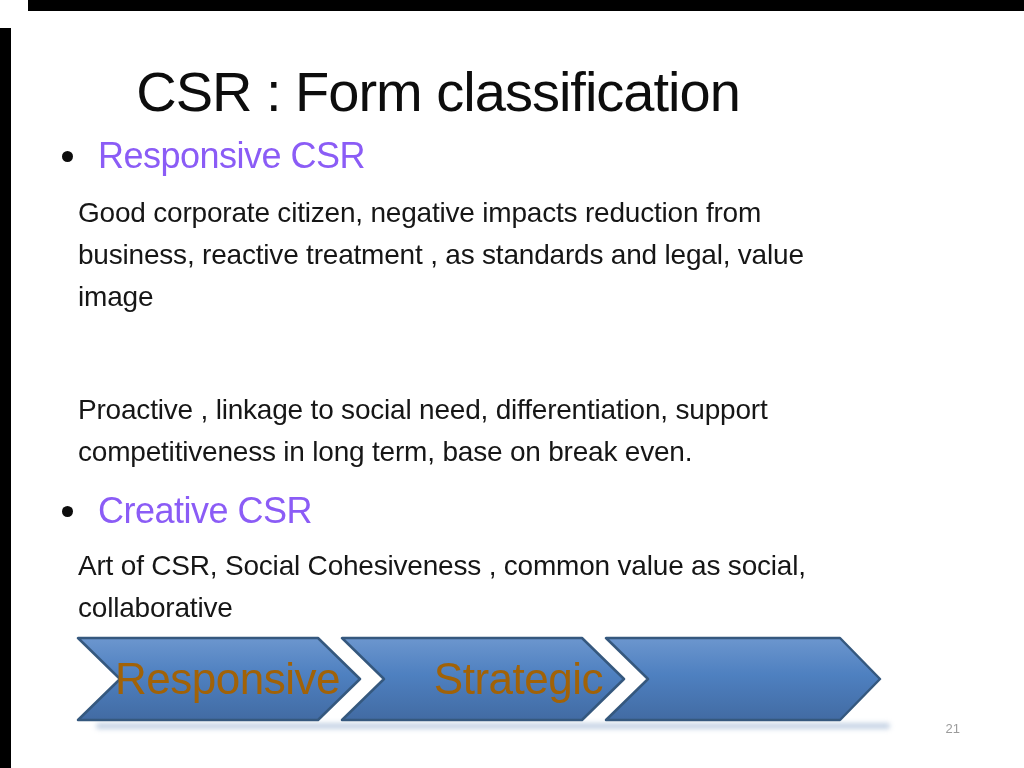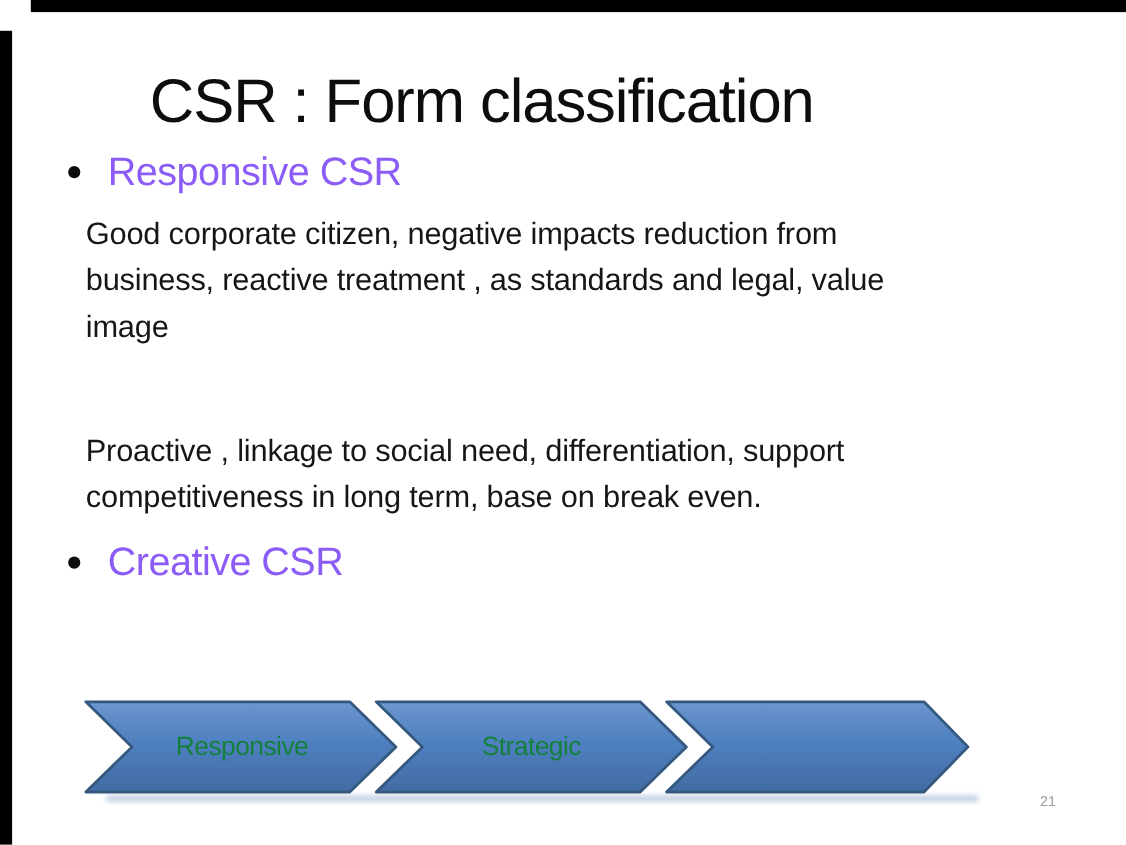--- a/index.html
+++ b/index.html
@@ -63,24 +63,24 @@
   .p3pos { top: 545px; }
 
   .arrow-band { position: absolute; top: 636px; left: 0; width: 1024px; height: 100px; }
   .arrow-band svg { display: block; }
 
   .arrow-label {
     position: absolute;
     width: 240px; height: 54px;
     top: 652px;
     line-height: 54px;
-    text-align: center;
-    font-size: 24px;
+    text-align: right;
+    font-size: 44px;
     letter-spacing: -0.5px;
-    color: #15803d;
+    color: #a16207;
     white-space: nowrap;
   }
   .al-1 { left: 100px; }
   .al-2 { left: 363px; }
   .al-3 { left: 622px; top: 657px; }
 
   .band-shadow {
     position: absolute; top: 723px; left: 96px;
     width: 794px; height: 6px;
     background: rgba(125, 155, 195, 0.45);
@@ -116,20 +116,24 @@
 
   <div class="section-body p2pos">
     <div class="line">Proactive , linkage to social need, differentiation, support</div>
     <div class="line">competitiveness in long term, base on break even.</div>
   </div>
 
   <div class="section-heading h3pos">
     <span class="bullet-dot"></span>
     <span>Creative CSR</span>
   </div>
+  <div class="section-body p3pos">
+    <div class="line">Art of CSR, Social Cohesiveness , common value as social,</div>
+    <div class="line">collaborative</div>
+  </div>
 
   <div class="band-shadow"></div>
   <div class="arrow-band">
     <svg width="1024" height="100" viewBox="0 0 1024 100" xmlns="http://www.w3.org/2000/svg">
       <defs>
         <linearGradient id="chevFill" x1="0" y1="0" x2="0" y2="1">
           <stop offset="0" stop-color="#6c96ce"></stop>
           <stop offset="0.45" stop-color="#4e80c0"></stop>
           <stop offset="1" stop-color="#426ba3"></stop>
         </linearGradient>

